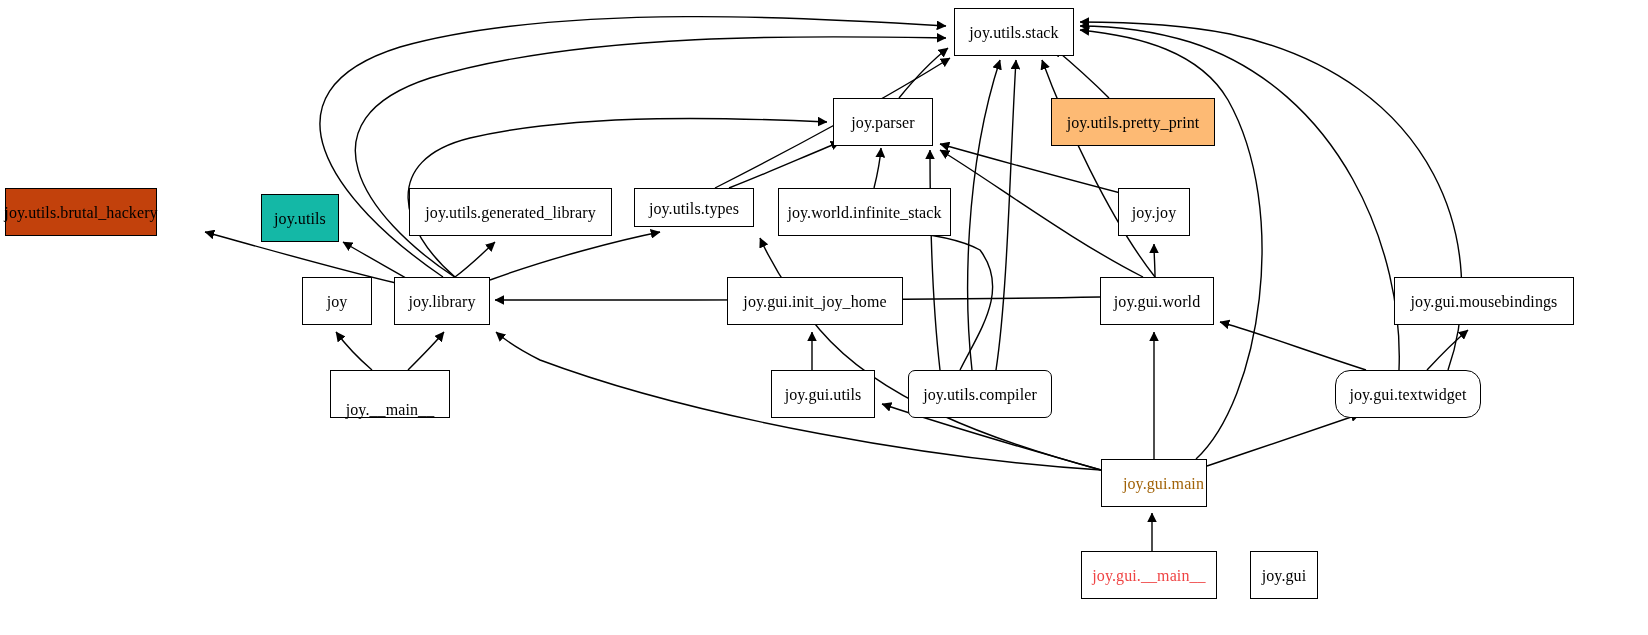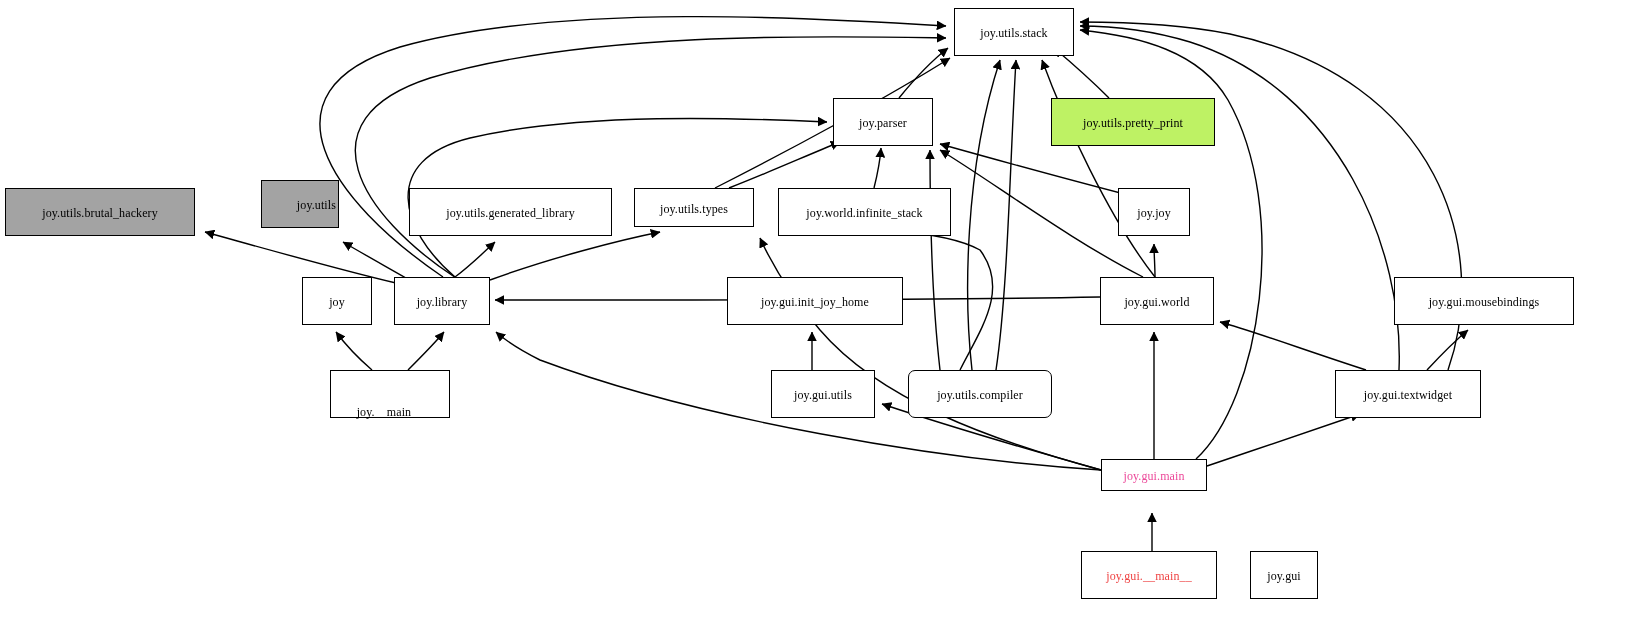--- a/index.html
+++ b/index.html
@@ -27,21 +27,21 @@
   }
   .node {
     position: absolute;
     box-sizing: border-box;
     border: 1px solid #000000;
     background: #ffffff;
     color: #000000;
     display: flex;
     align-items: center;
     justify-content: center;
-    font-size: 12px;
+    font-size: 16px;
     line-height: 1;
     white-space: nowrap;
     letter-spacing: 0.1px;
   }
   .node .label {
     display: block;
     padding: 0 2px;
     transform: translateY(0.5px);
   }
 </style>
@@ -100,27 +100,27 @@
     </g>
   </svg>
 
   <div id="nodes">
       <div class="node" style="left: 954px; top: 8px; width: 120px; height: 48px; border-color: rgb(0, 0, 0); background: rgb(255, 255, 255); color: rgb(0, 0, 0);">
         <span class="label">joy.utils.stack</span>
       </div>
       <div class="node" style="left: 833px; top: 98px; width: 100px; height: 48px; border-color: rgb(0, 0, 0); background: rgb(255, 255, 255); color: rgb(0, 0, 0);">
         <span class="label">joy.parser</span>
       </div>
-      <div class="node" style="left: 1051px; top: 98px; width: 164px; height: 48px; border-color: rgb(0, 0, 0); background: #bef264; color: rgb(0, 0, 0);">
+      <div class="node" style="left: 1051px; top: 98px; width: 164px; height: 48px; border-color: rgb(0, 0, 0); background: #fdba74; color: rgb(0, 0, 0);">
         <span class="label">joy.utils.pretty_print</span>
       </div>
-      <div class="node" style="left: 5px; top: 188px; width: 190px; height: 48px; border-color: rgb(0, 0, 0); background: #a3a3a3; color: rgb(0, 0, 0); align-items: center;">
+      <div class="node" style="left: 5px; top: 188px; width: 152px; height: 48px; border-color: rgb(0, 0, 0); background: #c2410c; color: rgb(0, 0, 0); align-items: center;">
         <span class="label">joy.utils.brutal_hackery</span>
       </div>
-      <div class="node" style="left: 261px; top: 180px; width: 78px; height: 48px; border-color: rgb(0, 0, 0); background: #a3a3a3; color: rgb(0, 0, 0); justify-content: flex-end;">
+      <div class="node" style="left: 261px; top: 194px; width: 78px; height: 48px; border-color: rgb(0, 0, 0); background: #14b8a6; color: rgb(0, 0, 0);">
         <span class="label">joy.utils</span>
       </div>
       <div class="node" style="left: 409px; top: 188px; width: 203px; height: 48px; border-color: rgb(0, 0, 0); background: rgb(255, 255, 255); color: rgb(0, 0, 0);">
         <span class="label">joy.utils.generated_library</span>
       </div>
       <div class="node" style="left: 634px; top: 188px; width: 120px; height: 39px; border-color: rgb(0, 0, 0); background: rgb(255, 255, 255); color: rgb(0, 0, 0);">
         <span class="label">joy.utils.types</span>
       </div>
       <div class="node" style="left: 778px; top: 188px; width: 173px; height: 48px; border-color: rgb(0, 0, 0); background: rgb(255, 255, 255); color: rgb(0, 0, 0);">
         <span class="label">joy.world.infinite_stack</span>
@@ -145,24 +145,24 @@
       </div>
       <div class="node" style="left: 330px; top: 370px; width: 120px; height: 48px; border-color: rgb(0, 0, 0); background: rgb(255, 255, 255); color: rgb(0, 0, 0); align-items: flex-end;">
         <span class="label">joy.__main__</span>
       </div>
       <div class="node" style="left: 771px; top: 370px; width: 104px; height: 48px; border-color: rgb(0, 0, 0); background: rgb(255, 255, 255); color: rgb(0, 0, 0);">
         <span class="label">joy.gui.utils</span>
       </div>
       <div class="node" style="left: 908px; top: 370px; width: 144px; height: 48px; border-color: rgb(0, 0, 0); background: rgb(255, 255, 255); color: rgb(0, 0, 0); border-radius: 7px;">
         <span class="label">joy.utils.compiler</span>
       </div>
-      <div class="node" style="left: 1335px; top: 370px; width: 146px; height: 48px; border-color: rgb(0, 0, 0); background: rgb(255, 255, 255); color: rgb(0, 0, 0);">
+      <div class="node" style="left: 1335px; top: 370px; width: 146px; height: 48px; border-color: rgb(0, 0, 0); background: rgb(255, 255, 255); color: rgb(0, 0, 0); border-radius: 15px;">
         <span class="label">joy.gui.textwidget</span>
       </div>
-      <div class="node" style="left: 1101px; top: 459px; width: 106px; height: 32px; border-color: rgb(0, 0, 0); background: rgb(255, 255, 255); color: #ec4899;">
+      <div class="node" style="left: 1101px; top: 459px; width: 106px; height: 48px; border-color: rgb(0, 0, 0); background: rgb(255, 255, 255); color: #a16207; justify-content: flex-end;">
         <span class="label">joy.gui.main</span>
       </div>
       <div class="node" style="left: 1081px; top: 551px; width: 136px; height: 48px; border-color: rgb(0, 0, 0); background: rgb(255, 255, 255); color: #ef4444;">
         <span class="label">joy.gui.__main__</span>
       </div>
       <div class="node" style="left: 1250px; top: 551px; width: 68px; height: 48px; border-color: rgb(0, 0, 0); background: rgb(255, 255, 255); color: rgb(0, 0, 0);">
         <span class="label">joy.gui</span>
       </div>
     </div>
 </div>

